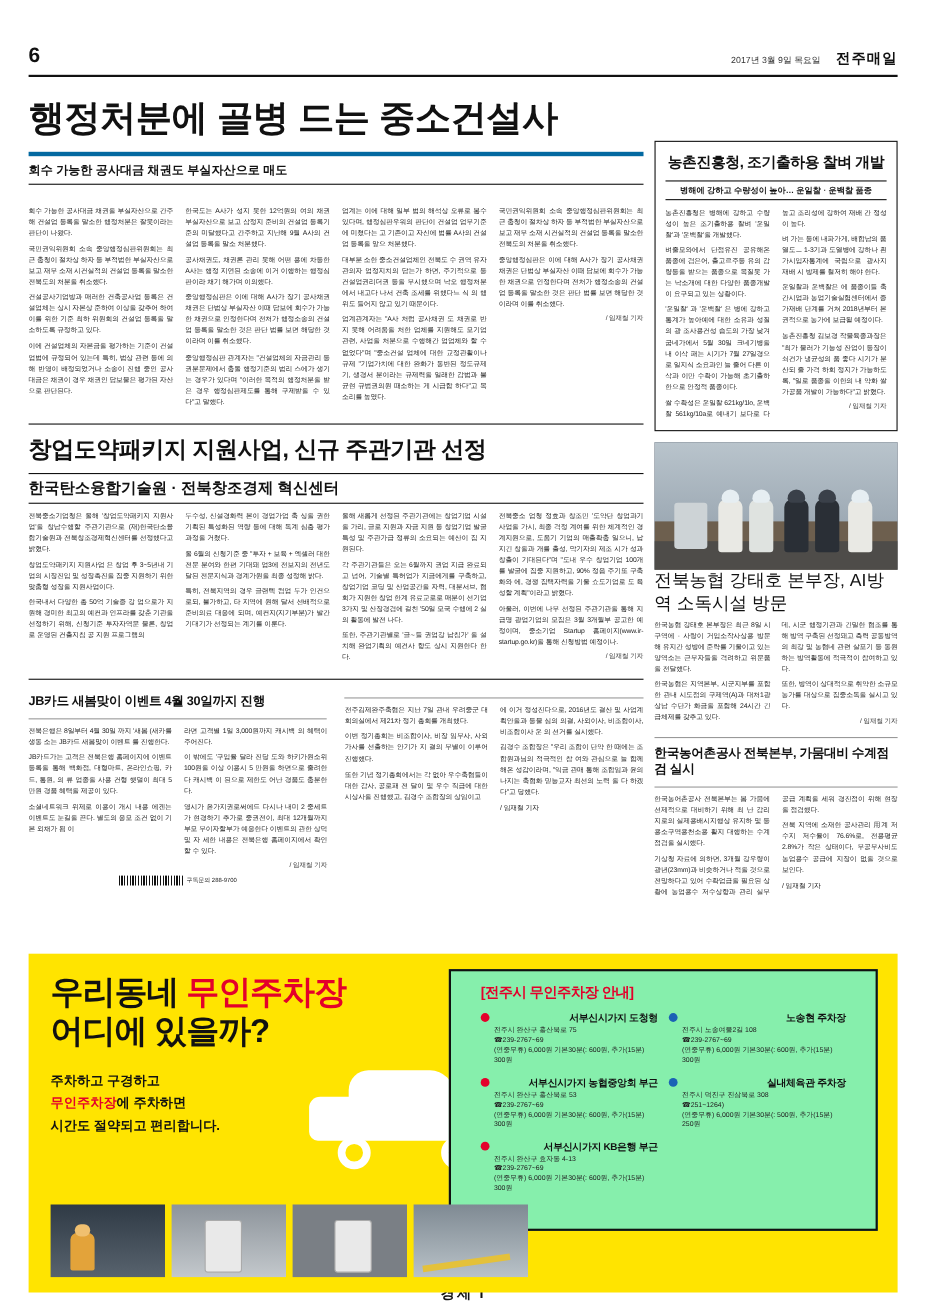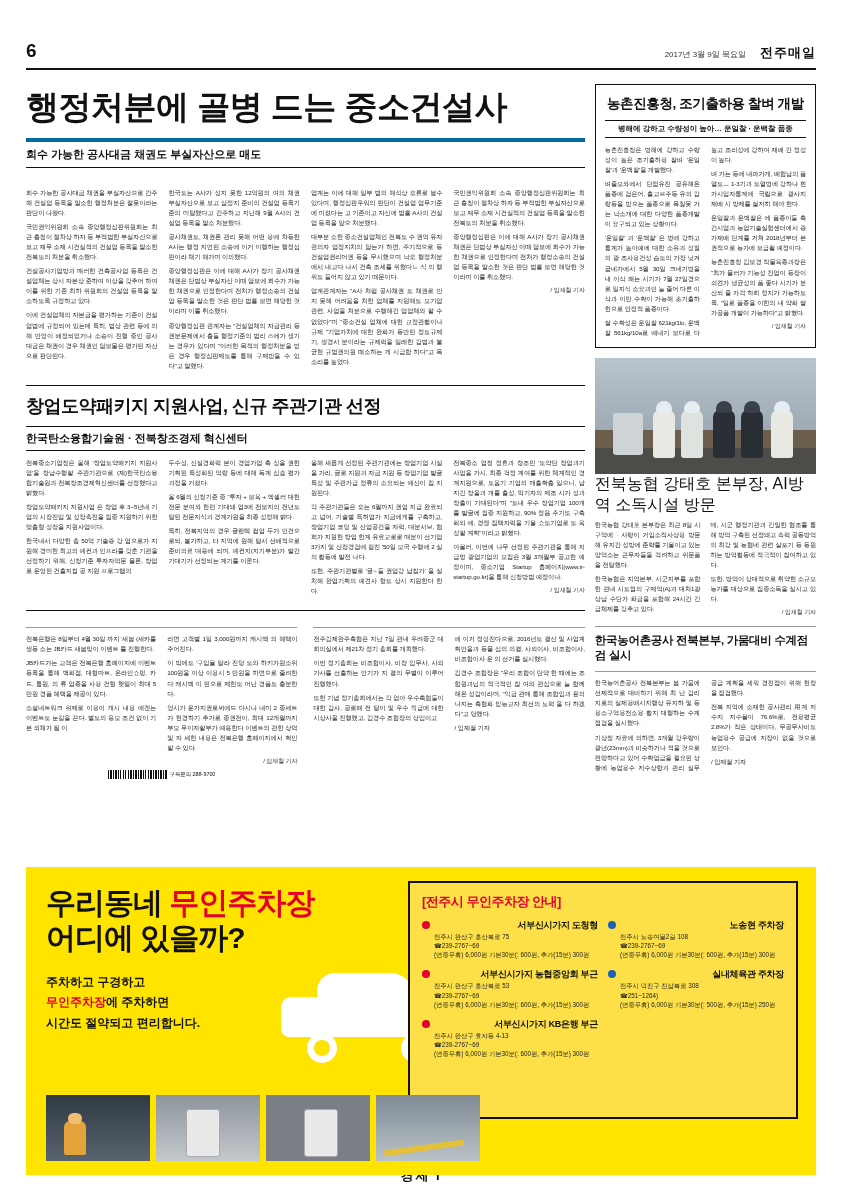--- a/index.html
+++ b/index.html
@@ -44,28 +44,28 @@
   .body-text {
     font-size: 6.2px; line-height: 1.62; text-align: justify;
     color:#1a1a1a; letter-spacing:-0.1px;
   }
   .body-text p { margin: 0 0 4px 0; }
   .byline { text-align:right; font-size:6px; color:#333; margin-top:2px; }
 
   hr.rule { border:0; border-top:1px solid #111; margin: 10px 0 8px 0; }
   hr.thin { border:0; border-top:1px solid #999; margin: 8px 0 6px 0; }
 
-  .sec-title { font-size: 18px; font-weight: 900; letter-spacing:-0.5px; margin: 2px 0 8px 0; }
-  .sec-sub { font-size: 11px; font-weight:bold; border-top:1px solid #111; border-bottom:1px solid #111; padding:4px 0; margin-bottom:7px;}
+  .sec-title { font-size: 21px; font-weight: 900; letter-spacing:-0.5px; margin: 2px 0 8px 0; }
+  .sec-sub { font-size: 14px; font-weight:bold; border-top:1px solid #111; border-bottom:1px solid #111; padding:4px 0; margin-bottom:7px;}
 
   .mini-title { font-size: 11.5px; font-weight: 900; margin: 4px 0 6px 0; letter-spacing:-0.3px;}
 
   
   .boxed {
-    border: 1px solid #111; padding: 8px 9px 9px 9px;
+    border: 1px solid #111; padding: 8px 9px 9px 9px; margin-top: 44px;
   }
   .boxed h2 { font-size: 13.5px; font-weight:900; margin:2px 0 7px 0; text-align:center; letter-spacing:-0.4px;}
   .boxed .kicker { font-size: 7.5px; font-weight:bold; text-align:center; border-top:1px solid #111; border-bottom:1px solid #111; padding:3px 0; margin-bottom:7px;}
 
   
   .photo { position:relative; width:100%; background:#5a6472; overflow:hidden; }
   .photoA { height: 116px; }
 
   .photo-sky { position:absolute; inset:0; background:linear-gradient(#b9c4cc,#8d9aa6); }
   .ground { position:absolute; left:0; right:0; bottom:0; height:38%; background:#6d5f4e; }
@@ -90,21 +90,21 @@
   .car {
     position:absolute; left:255px; top:104px; width:186px; height:84px;
   }
   .car-body { position:absolute; left:0; top:26px; width:186px; height:40px; background:#fff; border-radius:10px 16px 8px 8px; }
   .car-top { position:absolute; left:36px; top:2px; width:96px; height:30px; background:#fff; border-radius:18px 22px 0 0; }
   .wheel { position:absolute; bottom:-8px; width:30px; height:30px; border-radius:50%; background:#ffe400; border:7px solid #fff; }
   .wheel.l { left:26px; } .wheel.r { left:120px; }
 
   .ad-box {
     position:absolute; right:18px; top:14px; width:390px; height:238px;
-    background:#fde047; border:2px solid #111; padding:10px 12px;
+    background:#86efac; border:2px solid #111; padding:10px 27px;
   }
   .ad-box h3 { margin:0 0 8px 0; font-size:13px; font-weight:900; color:#e4002b; letter-spacing:-0.5px;}
   .lot-cols { display:flex; gap:10px; }
   .lot-col { width:50%; }
   .lot { margin-bottom:9px; }
   .lot .nm { font-size:9px; font-weight:bold; position:relative; padding-left:12px; letter-spacing:-0.3px;text-align:right;}
   .lot .nm::before { content:""; position:absolute; left:0; top:2px; width:8px; height:8px; border-radius:50%; background:#e4002b; }
   .lot .ln { font-size:6.3px; color:#222; padding-left:12px; line-height:1.45; }
   .lot.blue .nm::before { background:#1b62b5; }
 
@@ -196,20 +196,21 @@
             <p>아울러, 이번에 나무 선정된 주관기관을 통해 지급명 광업기업의 모집은 3월 3개월부 공고한 예정이며, 중소기업 Startup 홈페이지(www.ir-startup.go.kr)을 통해 신청방법 예정이나.</p>
             <div class="byline">/ 임재철 기자</div>
           </div>
         </div>
       </div>
 
       <hr class="rule">
 
       <div style="display:flex; gap:16px;">
         <div style="width:50%;">
+          <div class="mini-title">JB카드 새봄맞이 이벤트 4월 30일까지 진행</div>
           <hr class="thin">
           <div style="display:flex; gap:11px;">
             <div style="width:50%;" class="body-text">
               <p>전북은행은 8일부터 4월 30일 까지 '새봄 (새카를 생동 소는 JB카드 새봄맞이 이벤트 를 진행한다.</p>
               <p>JB카드가는 고객은 전북은행 홈페이지에 이벤트 등록을 통해 백화점, 대형마트, 온라인쇼핑, 카드, 통원, 의 류 업종을 사용 건형 햇덜이 최대 5만원 경품 혜택을 제공이 있다.</p>
               <p>소셜네트워크 위제로 이용이 개시 내용 에겐는 이벤트도 눈길을 끈다. 별도의 응모 조건 없이 기본 외채가 됨 이</p>
             </div>
             <div style="width:50%;" class="body-text">
               <p>라면 고객별 1일 3,000원까지 캐시백 의 혜택이 주어진다.</p>
               <p>이 밖에도 '구입율 달라 진당 도와 하키가원소위 100원을 이상 이용시 5 만원을 하면으로 줄려한다 캐시백 이 된으로 제한도 어난 경품도 충분한다.</p>

